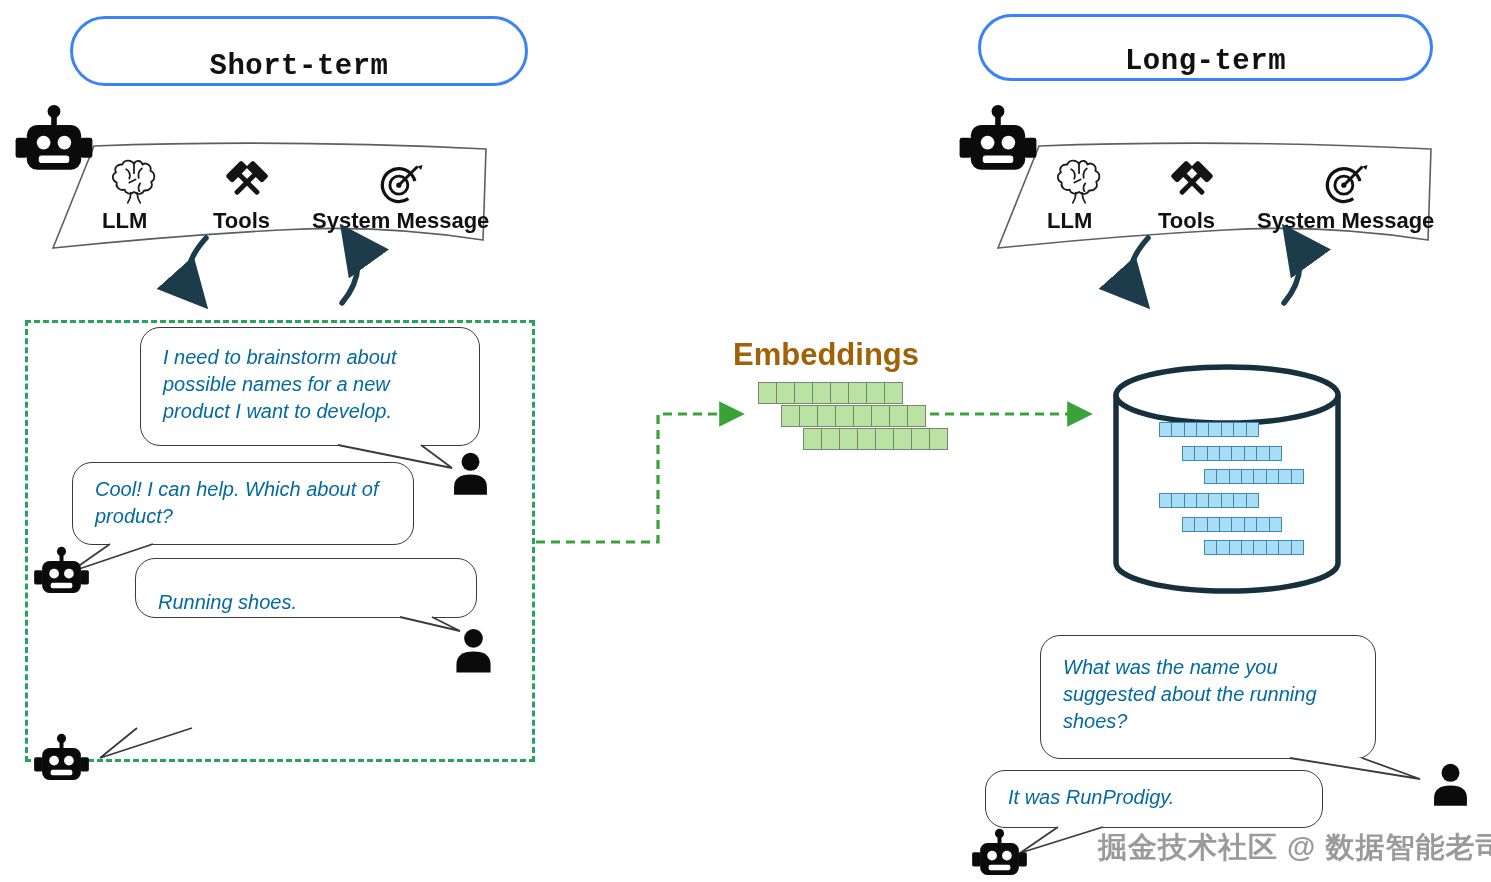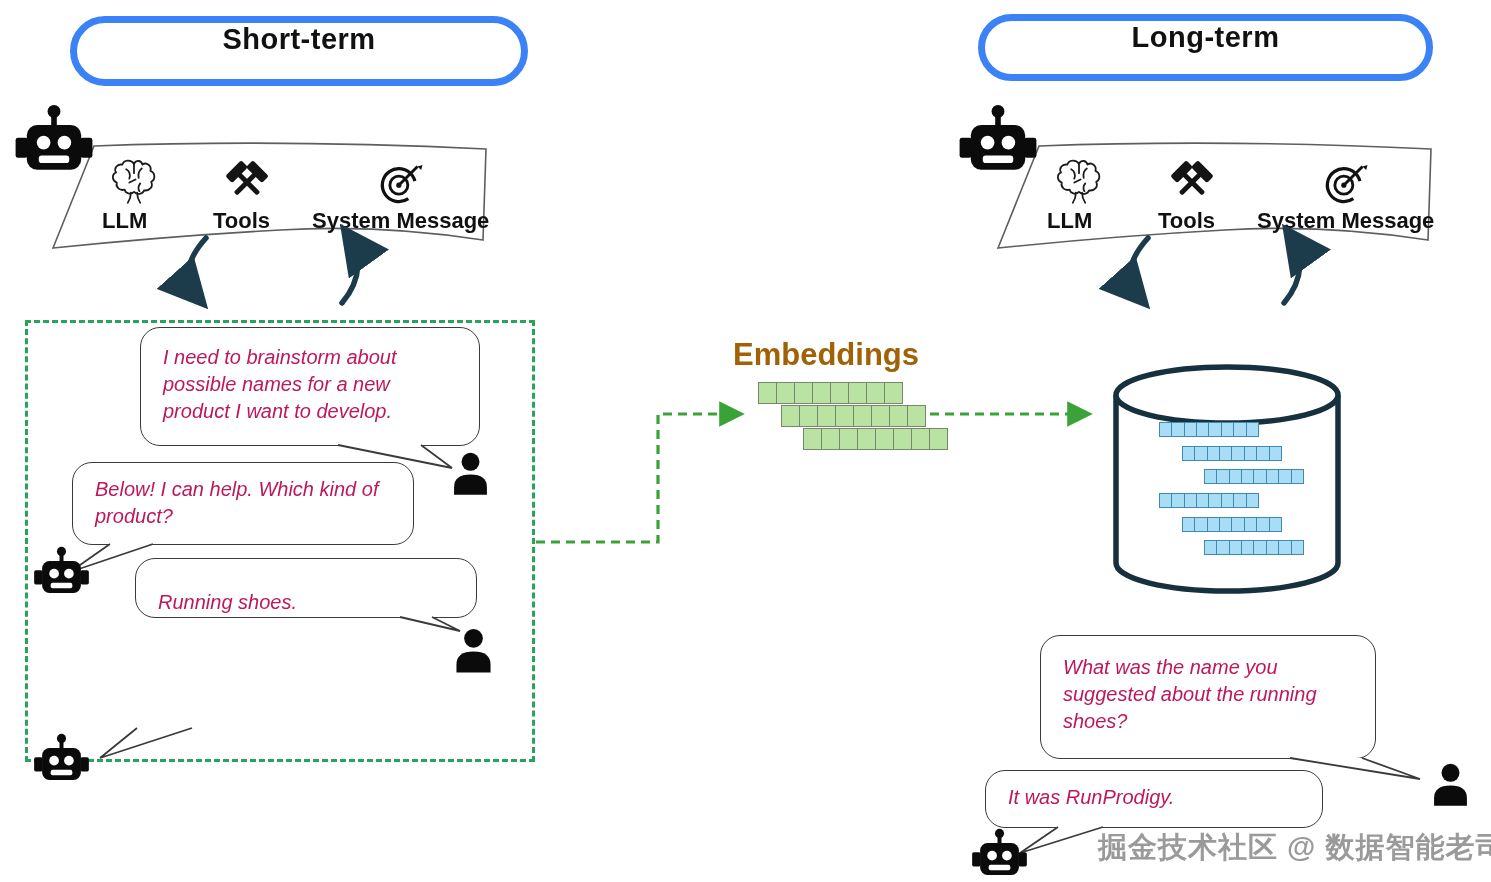--- a/index.html
+++ b/index.html
@@ -1,35 +1,35 @@
 <!DOCTYPE html>
 <html><head>
 <meta charset="utf-8">
 <style>
   html,body{margin:0;padding:0;background:#fff;}
   #canvas{position:relative;width:1491px;height:882px;background:#fff;overflow:hidden;
           font-family:"Liberation Sans",sans-serif;color:#111;}
 
   
-  .pill{position:absolute;border:7px solid #3b82f6;border-radius:40px;background:#fff;
-        display:flex;align-items:flex-start;justify-content:center;box-sizing:border-box;}
+  .pill{position:absolute;border:3px solid #3b82f6;border-radius:40px;background:#fff;
+        display:flex;align-items:flex-end;justify-content:center;box-sizing:border-box;font-family:Liberation Mono, monospace;}
   .pill .pill-label{font-size:29px;font-weight:bold;color:#111;letter-spacing:.5px;}
 
   
   .banner-svg{position:absolute;}
   .cap{position:absolute;text-align:left;}
   .cap .cap-label{font-size:22px;font-weight:bold;margin-top:2px;white-space:nowrap;}
   .cap svg{display:block;margin:0 auto;}
 
   
   .dashed-box{position:absolute;border:3px dashed #28a35d;box-sizing:border-box;background:transparent;}
 
   
   .bubble{position:absolute;background:#fff;border:1.8px solid #3a3a3a;border-radius:20px;
-          box-sizing:border-box;font-style:italic;font-size:20px;line-height:1.35;color:#be185d;
+          box-sizing:border-box;font-style:italic;font-size:20px;line-height:1.35;color:#0369a1;
           white-space:pre-line;z-index:3;}
   .tail{position:absolute;z-index:4;}
 
   .icon-black{position:absolute;z-index:5;}
 
   
   .cellrow{position:absolute;display:flex;z-index:3;}
   .cellrow.green span{width:17.2px;height:20px;background:#b9e2a3;border:1.2px solid #75876d;margin-left:-1.2px;}
   .cellrow.blue span{width:11.6px;height:13px;background:#a9dcf5;border:1.2px solid #3f8ab0;margin-left:-1.2px;}
 
@@ -145,21 +145,21 @@
     <rect x="31" y="64" width="38" height="9.5" rx="3.5" fill="#fff"></rect>
   </svg>
 
   <div class="dashed-box" style="left:25px;top:320px;width:510px;height:442px;"></div>
 
   <div class="bubble" style="left:140px;top:327px;width:340px;height:119px;padding:16px 18px 0 22px;">I need to brainstorm about possible names for a new product I want to develop.</div>
   <svg class="tail" style="left:335px;top:444px;" width="122" height="28">
     <path d="M3 1 L117 24 L86 1" fill="#fff" stroke="#3a3a3a" stroke-width="1.8"></path>
     </svg>
 
-  <div class="bubble" style="left:72px;top:462px;width:342px;height:83px;padding:13px 18px 0 22px;">Below! I can help. Which kind of product?</div>
+  <div class="bubble" style="left:72px;top:462px;width:342px;height:83px;padding:13px 18px 0 22px;">Cool! I can help. Which about of product?</div>
   <svg class="tail" style="left:58px;top:543px;" width="110" height="32">
     <path d="M95 1 L12 29 L52 1" fill="#fff" stroke="#3a3a3a" stroke-width="1.8"></path>
     </svg>
 
   <div class="bubble" style="left:135px;top:558px;width:342px;height:60px;padding:30px 18px 0 22px;">Running shoes.</div>
   <svg class="tail" style="left:398px;top:616px;" width="80" height="20">
     <path d="M2 1 L62 15 L34 1" fill="#fff" stroke="#3a3a3a" stroke-width="1.8"></path>
     </svg>
 
   <svg class="tail" style="left:90px;top:727px;" width="115" height="34">

